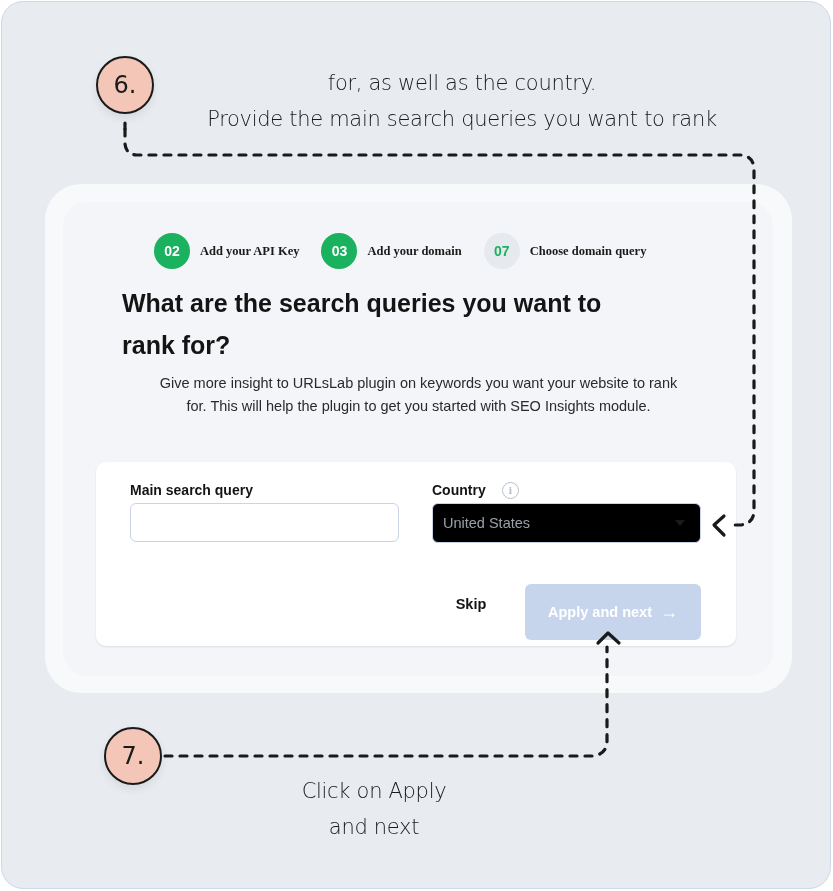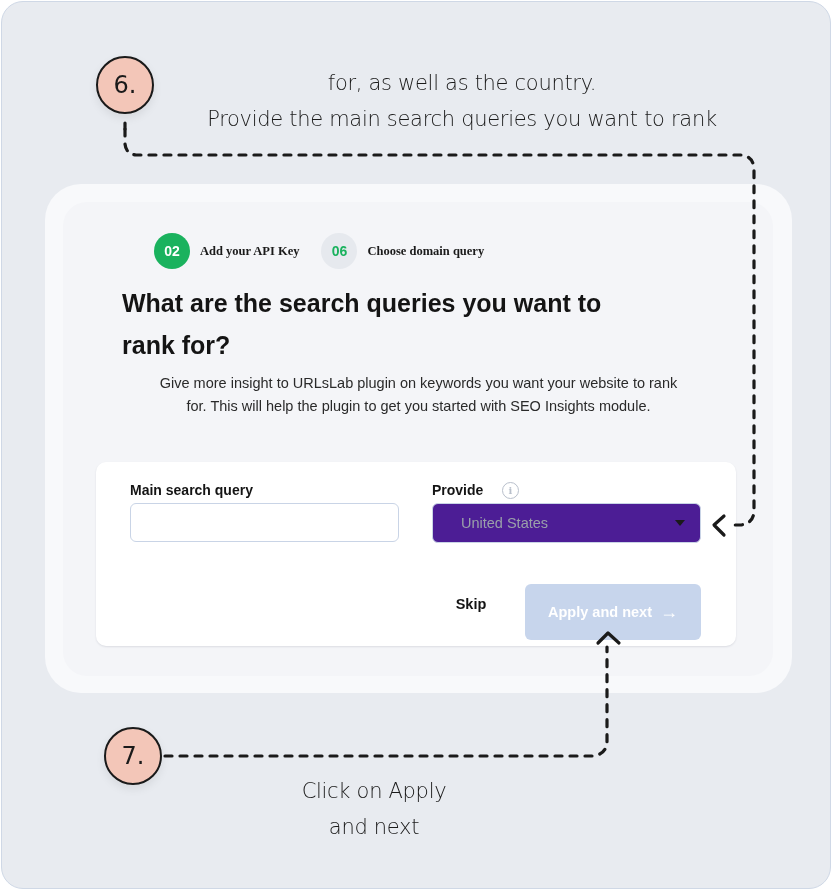--- a/index.html
+++ b/index.html
@@ -66,22 +66,22 @@
     }
     .info-icon {
       position: absolute; left: 500px; top: 480px; width: 17px; height: 17px;
       border: 1.3px solid #b9c0cc; border-radius: 50%;
       color: #b9c0cc; font-size: 10px; font-weight: bold;
       display: flex; align-items: center; justify-content: center;
       font-family: "DejaVu Serif", serif;
     }
     .select {
       position: absolute; left: 430px; top: 501px; width: 269px; height: 40px;
-      border: 1px solid #c9d4e6; border-radius: 6px; background: #4c1d95;
-      display: flex; align-items: center; padding: 0 28px;
+      border: 1px solid #c9d4e6; border-radius: 6px; background: #000000;
+      display: flex; align-items: center; padding: 0 10px;
       font-size: 14.5px; color: #9aa0aa;
     }
     .select .caret {
       position: absolute; right: 15px; top: 16px; width: 0; height: 0;
       border-left: 5px solid transparent; border-right: 5px solid transparent;
       border-top: 6px solid #1a1a1a;
     }
     .skip {
       position: absolute; left: 447px; top: 588px; width: 44px; height: 28px;
       font-size: 14.5px; font-weight: bold; color: #141414;
@@ -104,41 +104,45 @@
 
   <div class="outer-card"></div>
   <div class="inner-card"></div>
 
   <div class="steps">
     <div class="step">
       <div class="step-num done">02</div>
       <div class="step-label">Add your API Key</div>
     </div>
     <div class="step">
-      <div class="step-num active">06</div>
+      <div class="step-num done">03</div>
+      <div class="step-label">Add your domain</div>
+    </div>
+    <div class="step">
+      <div class="step-num active">07</div>
       <div class="step-label">Choose domain query</div>
     </div>
   </div>
 
   <div class="title">
     <div>What are the search queries you want to</div>
     <div>rank for?</div>
   </div>
 
   <div class="desc">
     <div>Give more insight to URLsLab plugin on keywords you want your website to rank</div>
     <div>for. This will help the plugin to get you started with SEO Insights module.</div>
   </div>
 
   <div class="form-card"></div>
 
   <div class="field-label" style="left:128px; top:480px;">Main search query</div>
   <input class="text-input" type="text" placeholder="" style="">
 
-  <div class="field-label" style="left:430px; top:480px;">Provide</div>
+  <div class="field-label" style="left:430px; top:480px;">Country</div>
   <div class="info-icon">i</div>
 
   <div class="select">
     <span>United States</span>
     <span class="caret"></span>
   </div>
 
   <button class="skip">Skip</button>
   <button class="apply">
     <span>Apply and next</span>

